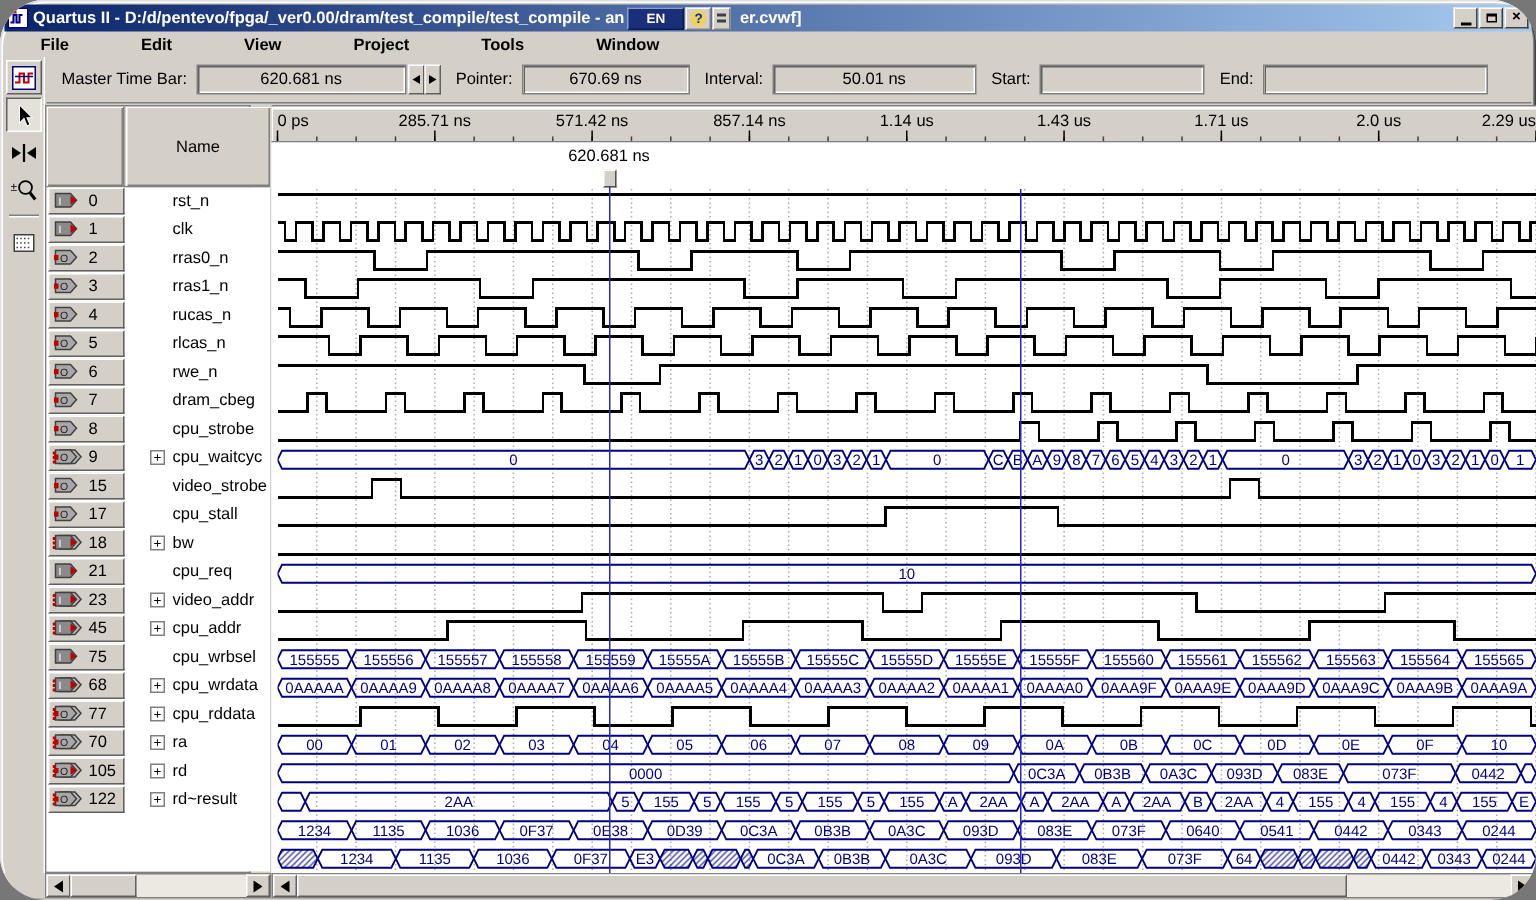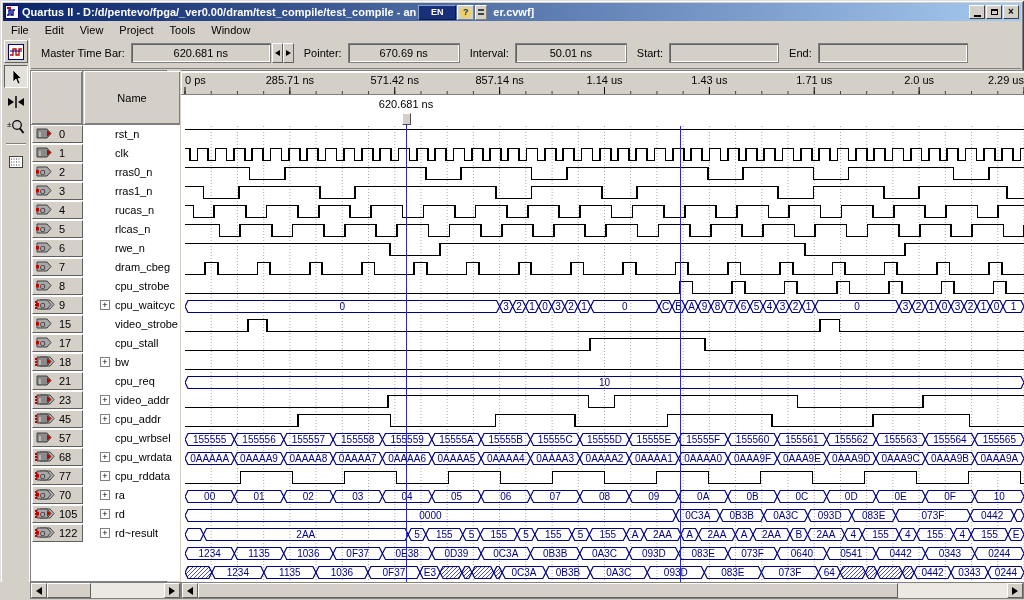--- a/index.html
+++ b/index.html
@@ -1,19 +1,19 @@
 <!DOCTYPE html>
 <html><head>
 <meta charset="utf-8">
 <style>
   html,body{margin:0;padding:0;background:#777;}
   *{box-sizing:border-box;}
   .win{position:relative;width:1024px;height:600px;background:#D4D0C8;overflow:hidden;
        font-family:"Liberation Sans",sans-serif;font-size:11px;color:#000;
-       box-shadow:inset 1px 1px 0 #DFDFDF,inset -1px -1px 0 #404040,inset 2px 2px 0 #FFF,inset -2px -2px 0 #808080;}
+       box-shadow:inset 1px 1px 0 #DFDFDF,inset -1px -1px 0 #404040,inset 2px 2px 0 #FFF,inset -2px -2px 0 #808080;border-radius:30px;}
   
   .titlebar{position:absolute;left:3px;top:3px;width:1018px;height:18px;
             background:linear-gradient(90deg,#0A246A,#A6CAF0);display:flex;align-items:center;padding:0 2px;}
   .titlebar .ttext{color:#fff;font-weight:bold;white-space:nowrap;overflow:hidden;margin-left:3px;}
   .appicon{width:14px;height:14px;flex:0 0 14px;}
   .langbar{display:flex;align-items:center;height:16px;margin:0 2px;}
   .chip{height:15px;display:flex;align-items:center;justify-content:center;margin-right:1px;
         border:1px solid;border-color:#FFF #808080 #808080 #FFF;background:#D4D0C8;}
   .chip.en{width:38px;background:#1A2F7A;color:#fff;font-weight:bold;font-size:9px;border-color:#8CA0D0 #0A1A50 #0A1A50 #8CA0D0;}
   .chip.help{width:17px;font-weight:bold;color:#00309C;}
@@ -21,21 +21,21 @@
   .chip.opts{width:12px;flex-direction:column;}
   .chip.opts i{display:block;width:6px;height:2px;background:#404040;margin:1px 0;}
   .wctrls{margin-left:auto;display:flex;}
   .wbtn{width:16px;height:14px;margin-left:1px;background:#D4D0C8;border:1px solid;
         border-color:#FFF #404040 #404040 #FFF;display:flex;align-items:center;justify-content:center;
         font-size:10px;font-weight:bold;line-height:10px;}
   .wbtn .ming{width:7px;height:2px;background:#000;margin-top:7px;}
   .wbtn .restg{width:7px;height:6px;border:1px solid #000;border-top:2px solid #000;}
   
   .menubar{position:absolute;left:3px;top:22px;width:1018px;height:16px;display:flex;align-items:center;}
-  .menuitem{padding:1px 8px;}
+  .menuitem{padding:1px 24px;font-weight:bold;}
   
   .tbar{position:absolute;left:31px;top:38px;width:990px;height:31px;display:flex;align-items:center;
         border-bottom:1px solid #808080;}
   .tlabel{margin:0 6px 0 10px;white-space:nowrap;}
   .tfield{height:20px;background:#D4D0C8;border:1px solid #808080;
           box-shadow:inset 1px 1px 0 #606060,inset -1px -1px 0 #FFF;
           display:flex;align-items:center;justify-content:center;}
   .spin{display:flex;margin-left:1px;}
   .spinbtn{width:11px;height:20px;background:#D4D0C8;border:1px solid;border-color:#FFF #606060 #606060 #FFF;
            display:flex;align-items:center;justify-content:center;font-size:8px;}
@@ -135,21 +135,21 @@
       <span class="spinbtn">
           <span class="tri left" style="border-width:3px 5px 3px 0"></span>
         </span>
       <span class="spinbtn">
           <span class="tri right" style="border-width:3px 0 3px 5px"></span>
         </span>
     </span>
     <span class="tlabel">Pointer:</span>
     <span class="tfield" style="width:112px">670.69 ns</span>
     <span class="tlabel">Interval:</span>
-    <span class="tfield" style="width:112px">50.01 ns</span>
+    <span class="tfield" style="width:136px">50.01 ns</span>
     <span class="tlabel">Start:</span>
     <span class="tfield" style="width:110px"></span>
     <span class="tlabel">End:</span>
     <span class="tfield" style="width:150px"></span>
   </div>
 
   <div class="palette" id="palette">
       <div class="palbtn raised">
         <svg width="18" height="18" viewBox="0 0 18 18">
           <rect x="1.5" y="1.5" width="15" height="15" fill="#fff" stroke="#000080"></rect>
@@ -387,21 +387,21 @@
           <div class="plusbox">+</div>
           <div class="nname">cpu_addr</div>
         </div>
         <div class="nrow">
           <div class="idbtn">
             <svg width="22" height="12" viewBox="0 0 22 12">
               <polygon points="2,1 12,1 16,5.5 12,10 2,10" fill="#8A8A8A" stroke="#404040" stroke-width="1"></polygon>
               <polygon points="12,2.5 16,5.5 12,8.5" fill="#C00000"></polygon>
               <text x="4" y="8.5" font-size="7" fill="#fff" font-family="Liberation Sans,sans-serif">I</text>
             </svg>
-            <span>57</span>
+            <span>75</span>
           </div>
           <div class="nname">cpu_wrbsel</div>
         </div>
         <div class="nrow">
           <div class="idbtn">
             <svg width="22" height="12" viewBox="0 0 22 12">
               <polygon points="5,1 15,1 19,5.5 15,10 5,10" fill="#B8B8B8" stroke="#404040" stroke-width="1"></polygon>
               <polygon points="2,1 12,1 16,5.5 12,10 2,10" fill="#8A8A8A" stroke="#404040" stroke-width="1"></polygon>
               <rect x="0" y="2" width="2" height="2" fill="#C00000"></rect>
               <rect x="0" y="5" width="2" height="2" fill="#C00000"></rect>

